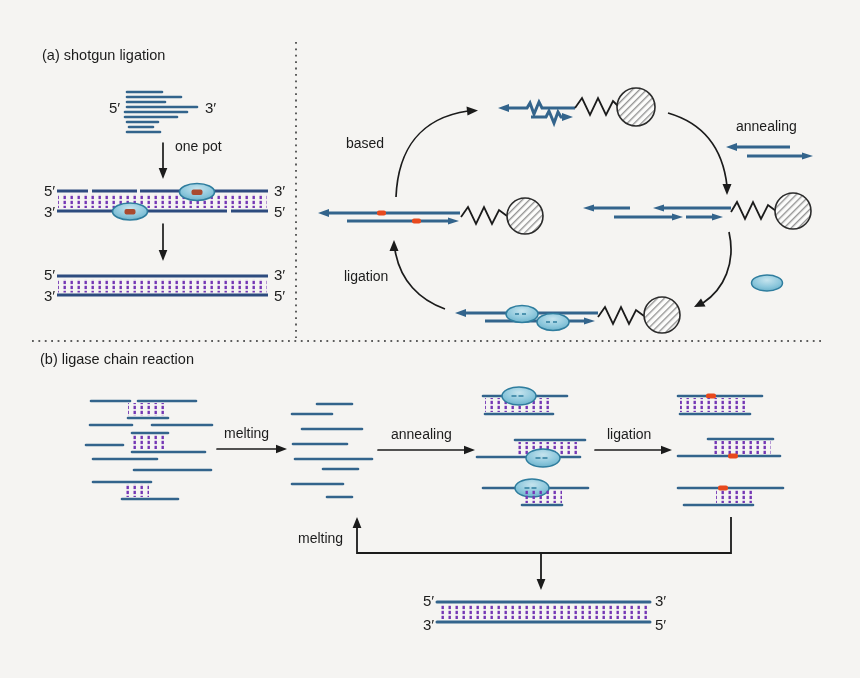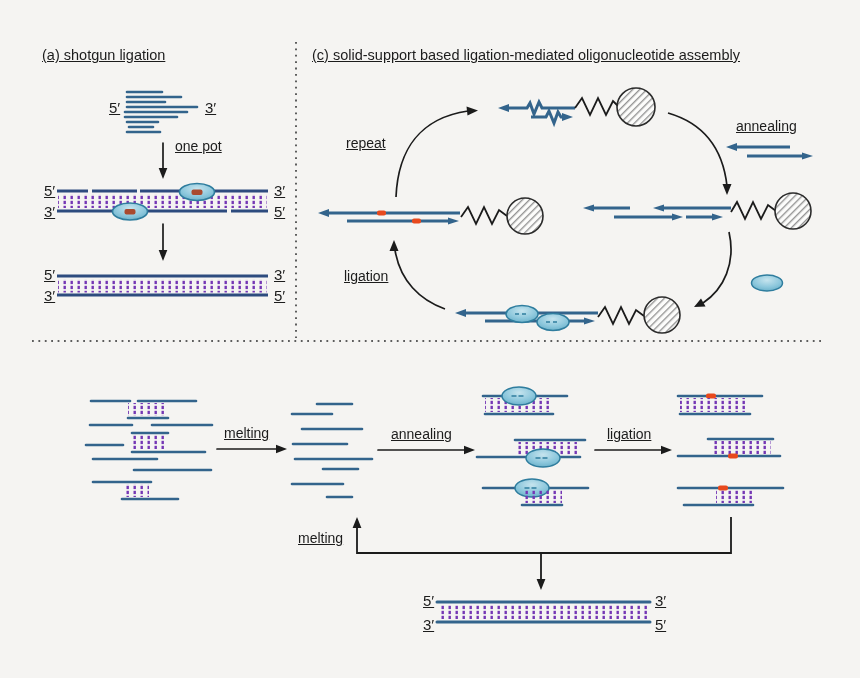--- a/index.html
+++ b/index.html
@@ -4,21 +4,21 @@
 <style>
   html,body{margin:0;padding:0;}
   .stage{
     position:relative;width:860px;height:678px;
     background:var(--bg,#f5f4f2);
     font-family:"Liberation Sans",sans-serif;
     overflow:hidden;
   }
   .lbl{
     position:absolute;color:var(--text,#1c1c1c);
-    font-size:14px;line-height:1.1;white-space:nowrap;text-decoration:underline;
+    font-size:14px;line-height:1.1;white-space:nowrap;
   }
   .lbl.title{font-size:14.5px;}
   .lbl.prime{font-size:15px;}
   svg.layer{position:absolute;left:0;top:0;}
 </style>
 </head>
 <body>
 
 <div class="stage">
 
@@ -274,25 +274,25 @@
   <span class="lbl" style="left:175px;top:139px">one pot</span>
   <span class="lbl prime" style="left:44px;top:183px">5′</span>
   <span class="lbl prime" style="left:274px;top:183px">3′</span>
   <span class="lbl prime" style="left:44px;top:204px">3′</span>
   <span class="lbl prime" style="left:274px;top:204px">5′</span>
   <span class="lbl prime" style="left:44px;top:267px">5′</span>
   <span class="lbl prime" style="left:274px;top:267px">3′</span>
   <span class="lbl prime" style="left:44px;top:288px">3′</span>
   <span class="lbl prime" style="left:274px;top:288px">5′</span>
 
-  <span class="lbl title" style="left:312px;top:48px">(c) solid-support based ligation-mediated oligonucleotide assembly</span>
-  <span class="lbl" style="left:346px;top:136px">repeat</span>
+  <span class="lbl" style="left:346px;top:136px">based</span>
   <span class="lbl" style="left:736px;top:119px">annealing</span>
   <span class="lbl" style="left:344px;top:269px">ligation</span>
 
+  <span class="lbl title" style="left:40px;top:352px">(b) ligase chain reaction</span>
   <span class="lbl" style="left:224px;top:426px">melting</span>
   <span class="lbl" style="left:391px;top:427px">annealing</span>
   <span class="lbl" style="left:607px;top:427px">ligation</span>
   <span class="lbl" style="left:298px;top:531px">melting</span>
   <span class="lbl prime" style="left:423px;top:593px">5′</span>
   <span class="lbl prime" style="left:655px;top:593px">3′</span>
   <span class="lbl prime" style="left:423px;top:617px">3′</span>
   <span class="lbl prime" style="left:655px;top:617px">5′</span>
 
 </div>

